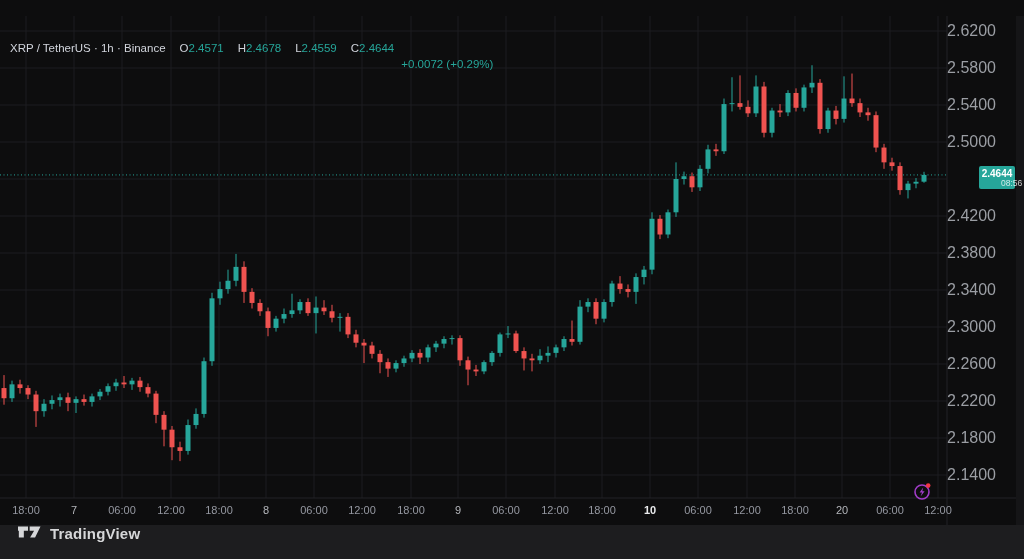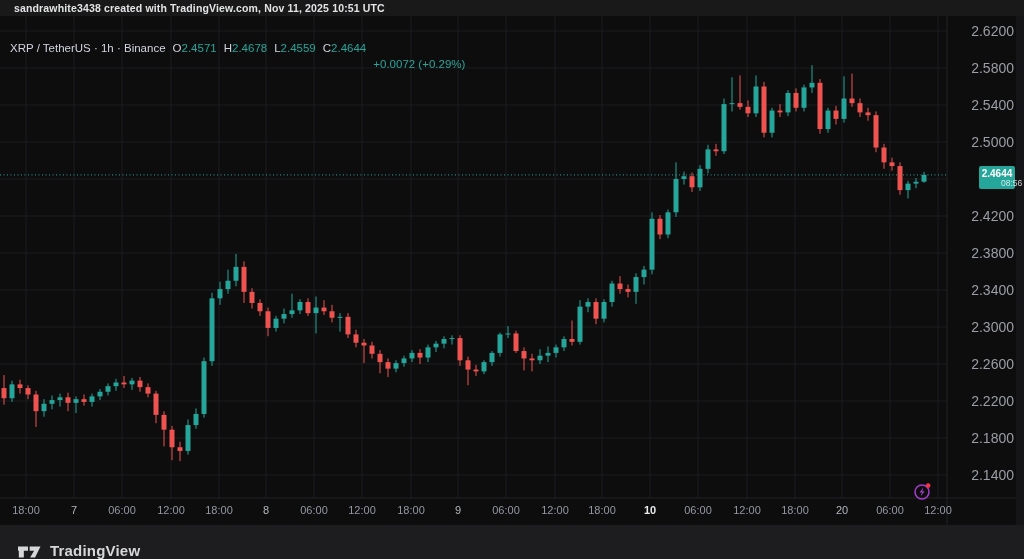--- a/index.html
+++ b/index.html
@@ -10,54 +10,51 @@
   .topbar { position:absolute; left:0; top:0; width:1024px; height:16px;
             background:#191919; display:flex; align-items:center; padding-left:14px; }
   .topbar span { font-size:10.5px; font-weight:700; color:#e2e3e5; letter-spacing:.15px; }
 
   .chart { position:absolute; left:0; top:16px; width:1024px; height:509px; }
   #plot { position:absolute; left:0; top:0; }
 
   .legend { position:absolute; left:10px; top:10px; display:flex; align-items:center;
             font-size:11.5px; color:#d1d4dc; white-space:pre; z-index:5; }
   .legend .title { font-weight:500; cursor:pointer; }
-  .legend .pair { margin-left:7px;text-align:center; }
+  .legend .pair { margin-left:14px;text-align:center; }
   .legend .lbl { color:#d1d4dc; }
   .legend .val { color:#26a69a; }
   .legend .chg { color:#26a69a; margin-left:7px;margin-top:32px; }
 
   .price-axis { position:absolute; left:947px; top:0; width:77px; height:482px; cursor:ns-resize; }
-  .p-tick { position:absolute; right:10px; transform:translateY(-50%); font-size:14px; color:#9b9ea4; }
+  .p-tick { position:absolute; right:28px; transform:translateY(-50%); font-size:16px; color:#9b9ea4; }
 
   .badge { position:absolute; left:979px; width:36px; background:#26a69a; border-radius:2px;
            text-align:center; padding:2px 0 1px 0; z-index:6; cursor:pointer; }
   .badge .bp { font-size:10px; font-weight:700; color:#ffffff; line-height:11px; }
   .badge .bc { font-size:8.5px; color:rgba(255,255,255,.78); line-height:9px;padding-left:22px; }
 
   .time-axis { position:absolute; left:0; top:482px; width:1023px; height:27px; cursor:ew-resize; }
   .t-tick { position:absolute; top:6px; transform:translateX(-50%); font-size:11px; color:#9598a1; }
   .t-tick.day { color:#b4b6bb; }
   .t-tick.emph { color:#e9eaec; font-weight:700; }
 
   .edge-strip { position:absolute; left:1016px; top:0; width:8px; height:509px; background:#151517; }
 
   .flash { position:absolute; left:913px; top:466px; width:20px; height:20px; cursor:pointer; z-index:7; }
 
   .footer { position:absolute; left:0; top:525px; width:1024px; height:34px; background:#1d1d1f;
-            display:flex; align-items:flex-end; padding-left:18px; }
+            display:flex; align-items:flex-start; padding-left:18px; }
   .footer .brand { color:#d6d7d9; font-size:15px; font-weight:700; margin-left:7px; letter-spacing:.2px; }
 </style>
 </head>
 <body>
 
 <div class="screen">
 
-  <div class="topbar">
-    <span>sandrawhite3438 created with TradingView.com, Nov 11, 2025 10:51 UTC</span>
-  </div>
 
   <div class="chart">
     <svg id="plot" width="1024" height="509">
         <g>
           <line x1="0" x2="947" y1="459" y2="459" stroke="#1c1c20" stroke-width="1"></line>
           <line x1="0" x2="947" y1="421.99999999999994" y2="421.99999999999994" stroke="#1c1c20" stroke-width="1"></line>
           <line x1="0" x2="947" y1="384.99999999999994" y2="384.99999999999994" stroke="#1c1c20" stroke-width="1"></line>
           <line x1="0" x2="947" y1="347.9999999999999" y2="347.9999999999999" stroke="#1c1c20" stroke-width="1"></line>
           <line x1="0" x2="947" y1="310.99999999999983" y2="310.99999999999983" stroke="#1c1c20" stroke-width="1"></line>
           <line x1="0" x2="947" y1="273.99999999999983" y2="273.99999999999983" stroke="#1c1c20" stroke-width="1"></line>

